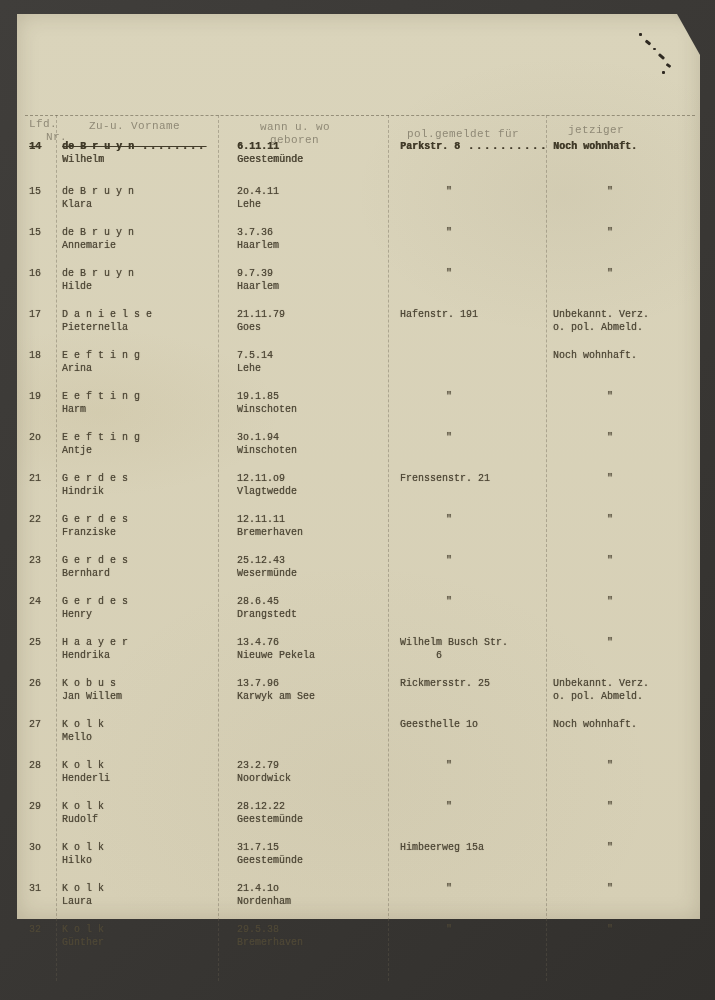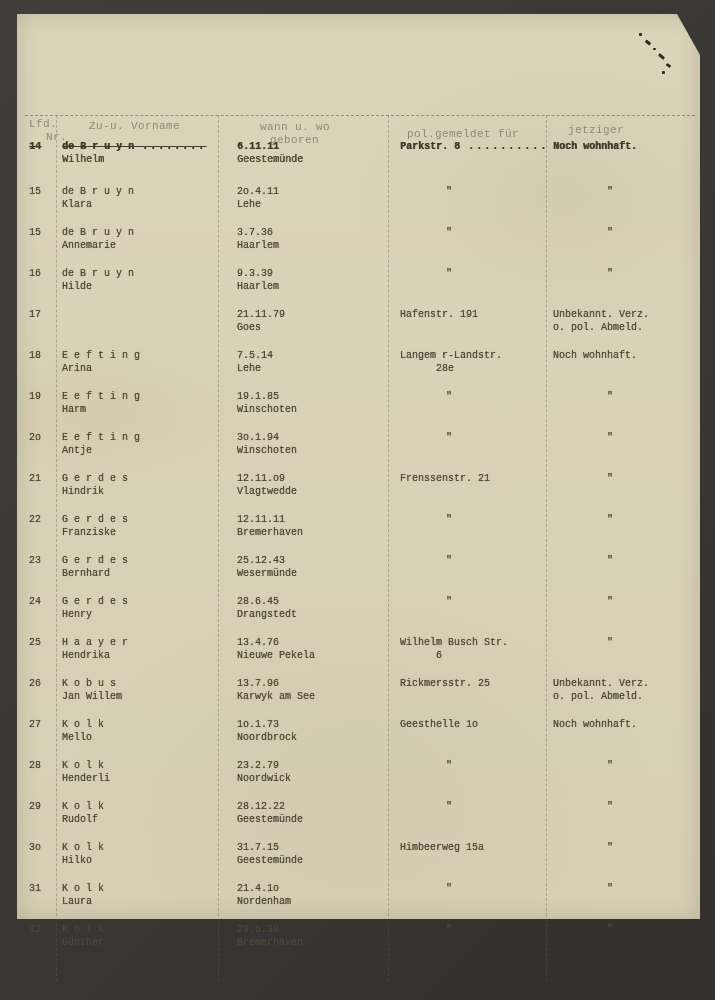--- a/index.html
+++ b/index.html
@@ -135,33 +135,37 @@
       </div>
       <div class="row" style="top: 253px;">
         <div class="cell col-nr">
           <span class="line nr-line">16</span>
         </div>
         <div class="cell col-name">
           <span class="line surname-line">de B r u y n</span>
           <span class="line given-line">Hilde</span>
         </div>
         <div class="cell col-birth">
-          <span class="line date-line">9.3.39</span>
+          <span class="line date-line">9.7.39</span>
           <span class="line place-line">Haarlem</span>
         </div>
         <div class="cell col-addr">
           <span class="line addr-line ditto">"</span>
         </div>
         <div class="cell col-status">
           <span class="line status-line ditto">"</span>
         </div>
       </div>
       <div class="row" style="top: 294px;">
         <div class="cell col-nr">
           <span class="line nr-line">17</span>
+        </div>
+        <div class="cell col-name">
+          <span class="line surname-line">D a n i e l s e</span>
+          <span class="line given-line">Pieternella</span>
         </div>
         <div class="cell col-birth">
           <span class="line date-line">21.11.79</span>
           <span class="line place-line">Goes</span>
         </div>
         <div class="cell col-addr">
           <span class="line addr-line">Hafenstr. 191</span>
         </div>
         <div class="cell col-status">
           <span class="line status-line">Unbekannt. Verz.</span>
@@ -173,24 +177,20 @@
           <span class="line nr-line">18</span>
         </div>
         <div class="cell col-name">
           <span class="line surname-line">E e f t i n g</span>
           <span class="line given-line">Arina</span>
         </div>
         <div class="cell col-birth">
           <span class="line date-line">7.5.14</span>
           <span class="line place-line">Lehe</span>
         </div>
-        <div class="cell col-addr">
-          <span class="line addr-line">Langem r-Landstr.</span>
-          <span class="line addr-line addr2">28e</span>
-        </div>
         <div class="cell col-status">
           <span class="line status-line">Noch wohnhaft.</span>
         </div>
       </div>
       <div class="row" style="top: 376px;">
         <div class="cell col-nr">
           <span class="line nr-line">19</span>
         </div>
         <div class="cell col-name">
           <span class="line surname-line">E e f t i n g</span>
@@ -343,24 +343,20 @@
         </div>
       </div>
       <div class="row" style="top: 704px;">
         <div class="cell col-nr">
           <span class="line nr-line">27</span>
         </div>
         <div class="cell col-name">
           <span class="line surname-line">K o l k</span>
           <span class="line given-line">Mello</span>
         </div>
-        <div class="cell col-birth">
-          <span class="line date-line">1o.1.73</span>
-          <span class="line place-line">Noordbrock</span>
-        </div>
         <div class="cell col-addr">
           <span class="line addr-line">Geesthelle 1o</span>
         </div>
         <div class="cell col-status">
           <span class="line status-line">Noch wohnhaft.</span>
         </div>
       </div>
       <div class="row" style="top: 745px;">
         <div class="cell col-nr">
           <span class="line nr-line">28</span>

